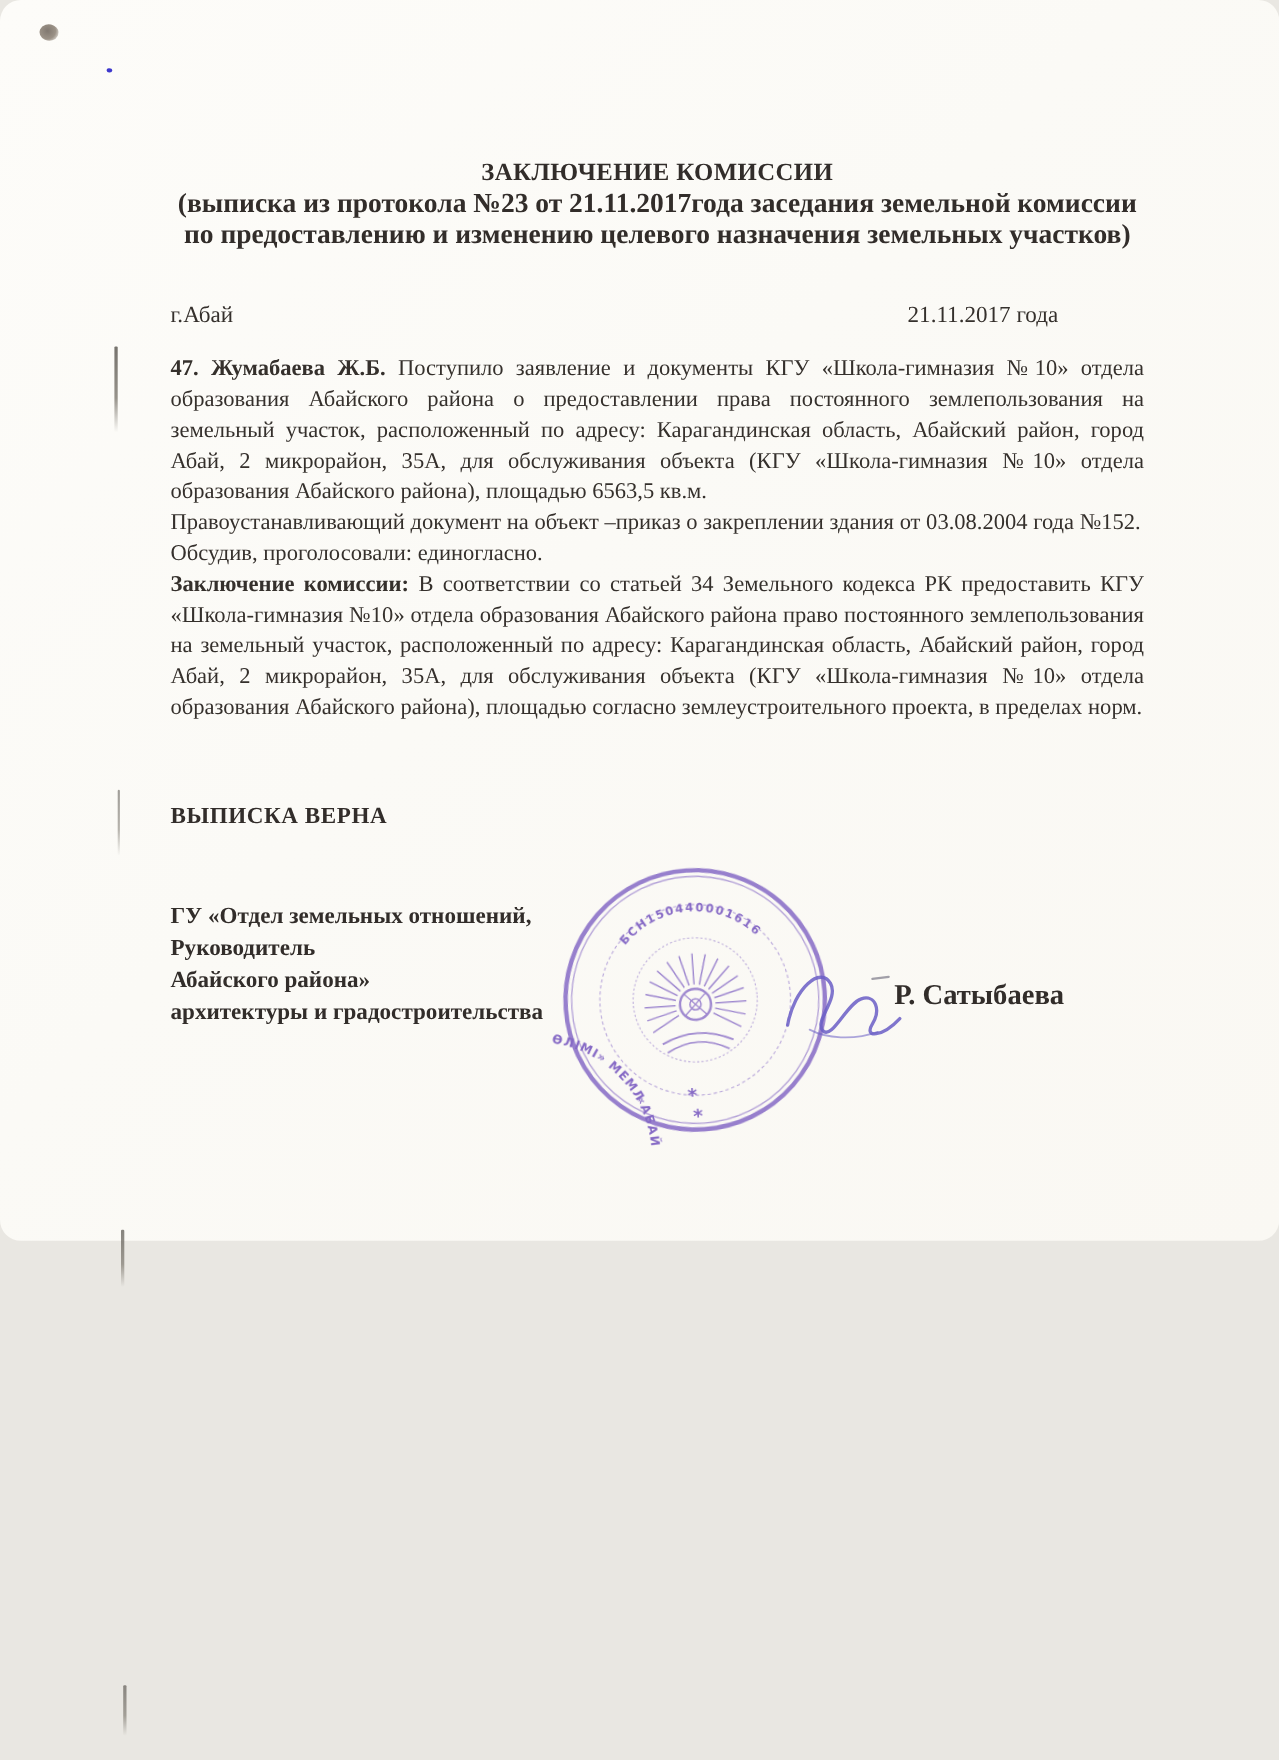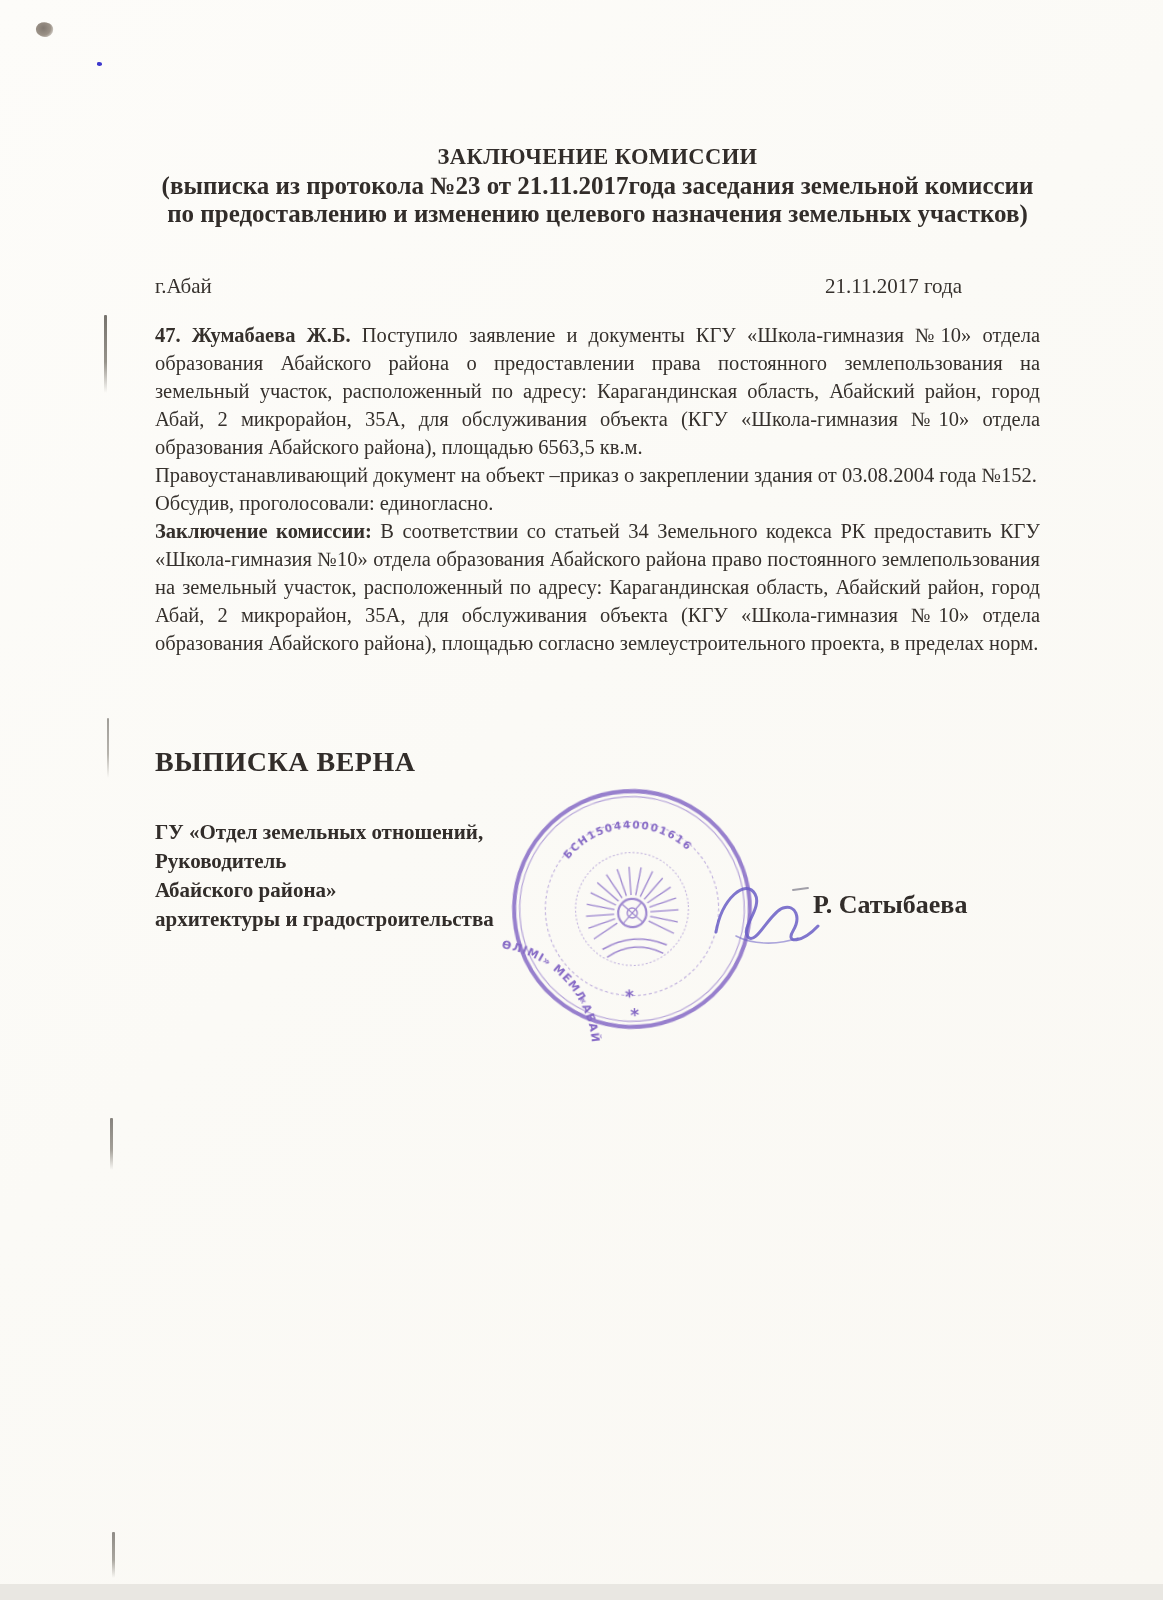--- a/index.html
+++ b/index.html
@@ -3,23 +3,24 @@
 <meta charset="utf-8">
 <style>
   html,body{margin:0;padding:0;}
   body{
     width:1163px;height:1600px;
     background:#e9e7e2;
     font-family:"Liberation Serif","DejaVu Serif",serif;
     position:relative;overflow:hidden;
   }
   .page{
-    position:absolute;left:0;top:0;width:1163px;height:1584px;
+    position:absolute;left:0;top:0;width:1163px;height:1128px;
     background:linear-gradient(135deg,#fdfcf9 0%,#fbfaf6 45%,#faf8f3 100%);
     color:#35302c;
+    border-radius:19px;
   }
   
   .content{position:absolute;left:155px;top:142px;width:885px;}
   .doc-title{
     margin:0;text-align:center;font-size:22.5px;font-weight:bold;
     letter-spacing:.4px;line-height:30px;color:#322d2a;
   }
   .doc-subtitle{
     margin:0;text-align:center;font-weight:bold;font-size:25px;line-height:28px;color:#322d2a;
   }
@@ -27,22 +28,22 @@
     display:flex;justify-content:space-between;align-items:baseline;
     margin-top:46px;font-weight:normal;font-size:21px;
   }
   .meta-date{padding-right:78px;}
   
   .body-text{margin-top:22px;font-size:20.5px;line-height:28px;}
   .body-text p{margin:0;text-align:justify;}
   .lead{font-weight:bold;}
   
   .verified{
-    position:absolute;left:155px;top:746px;margin:0;
-    font-weight:bold;font-size:28px;letter-spacing:.5px;color:#322d2a;
+    position:absolute;left:155px;top:729px;margin:0;
+    font-weight:bold;font-size:21px;letter-spacing:.5px;color:#322d2a;
   }
   .signatory{
     position:absolute;left:155px;top:818px;margin:0;
     font-weight:bold;font-size:21px;line-height:29px;color:#322d2a;
   }
   .signatory div{white-space:nowrap;}
   .signatory-name{
     position:absolute;left:813px;top:890px;margin:0;
     font-weight:bold;font-size:26px;white-space:nowrap;color:#322d2a;
   }

